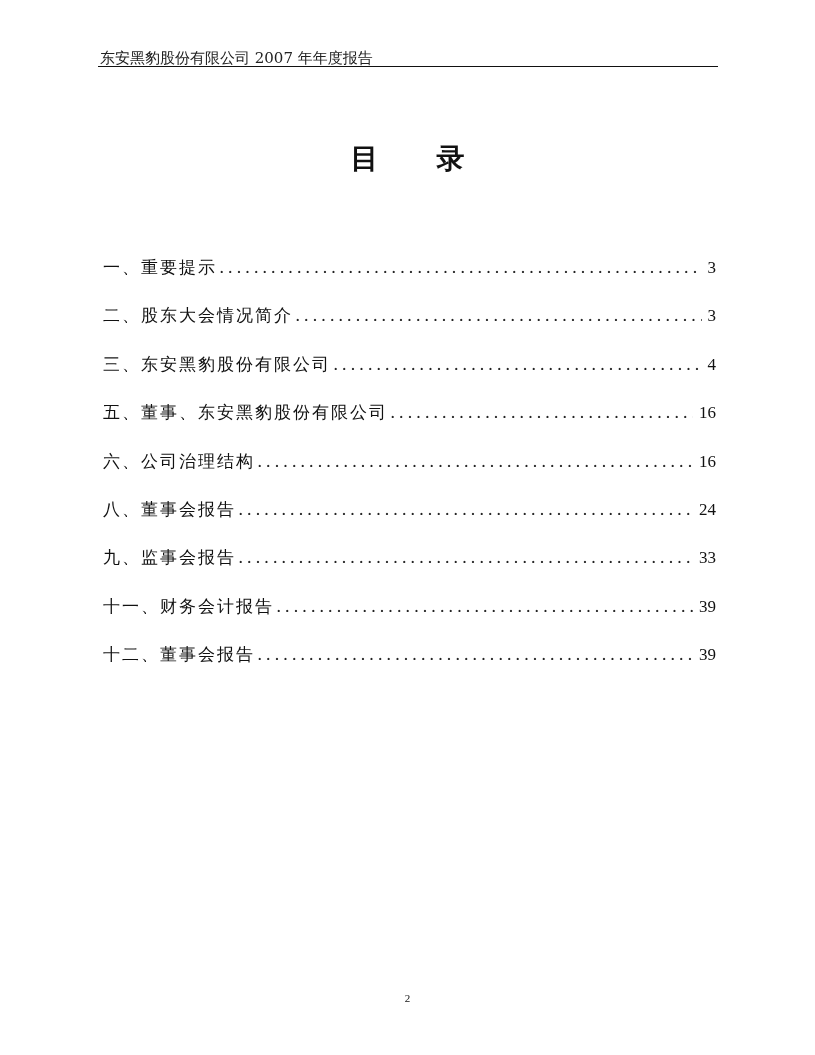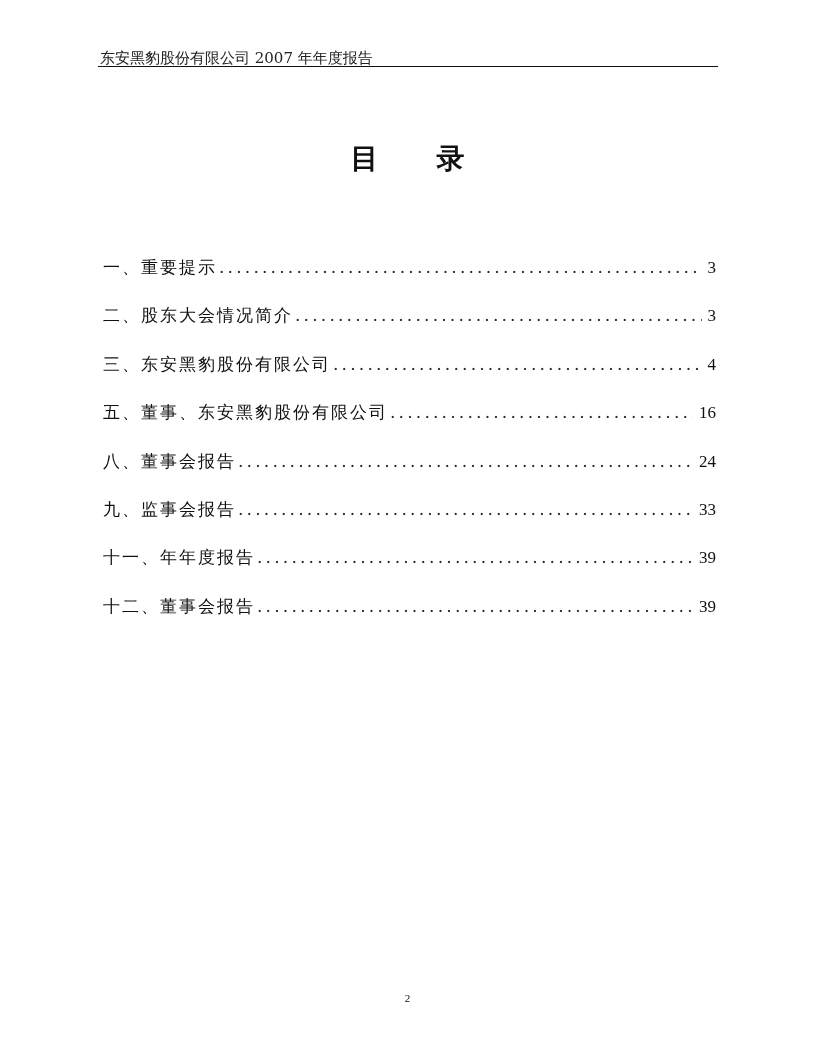--- a/index.html
+++ b/index.html
@@ -43,31 +43,36 @@
       <span class="toc-label">三、东安黑豹股份有限公司</span>
       <span class="toc-dots"></span>
       <span class="toc-page">4</span>
     </div>
   <div class="toc-row">
       <span class="toc-label">五、董事、东安黑豹股份有限公司</span>
       <span class="toc-dots"></span>
       <span class="toc-page">16</span>
     </div>
   <div class="toc-row">
+      <span class="toc-label">六、公司治理结构</span>
+      <span class="toc-dots"></span>
+      <span class="toc-page">16</span>
+    </div>
+  <div class="toc-row">
       <span class="toc-label">八、董事会报告</span>
       <span class="toc-dots"></span>
       <span class="toc-page">24</span>
     </div>
   <div class="toc-row">
       <span class="toc-label">九、监事会报告</span>
       <span class="toc-dots"></span>
       <span class="toc-page">33</span>
     </div>
   <div class="toc-row">
-      <span class="toc-label">十一、年年度报告</span>
+      <span class="toc-label">十一、财务会计报告</span>
       <span class="toc-dots"></span>
       <span class="toc-page">39</span>
     </div>
   <div class="toc-row">
       <span class="toc-label">十二、董事会报告</span>
       <span class="toc-dots"></span>
       <span class="toc-page">39</span>
     </div>
 </div>
 

